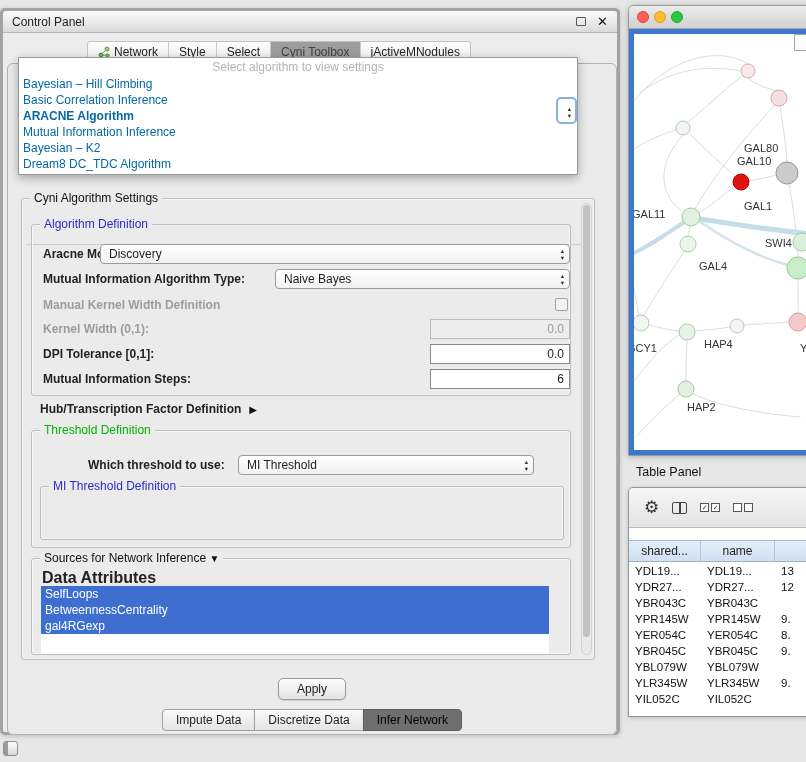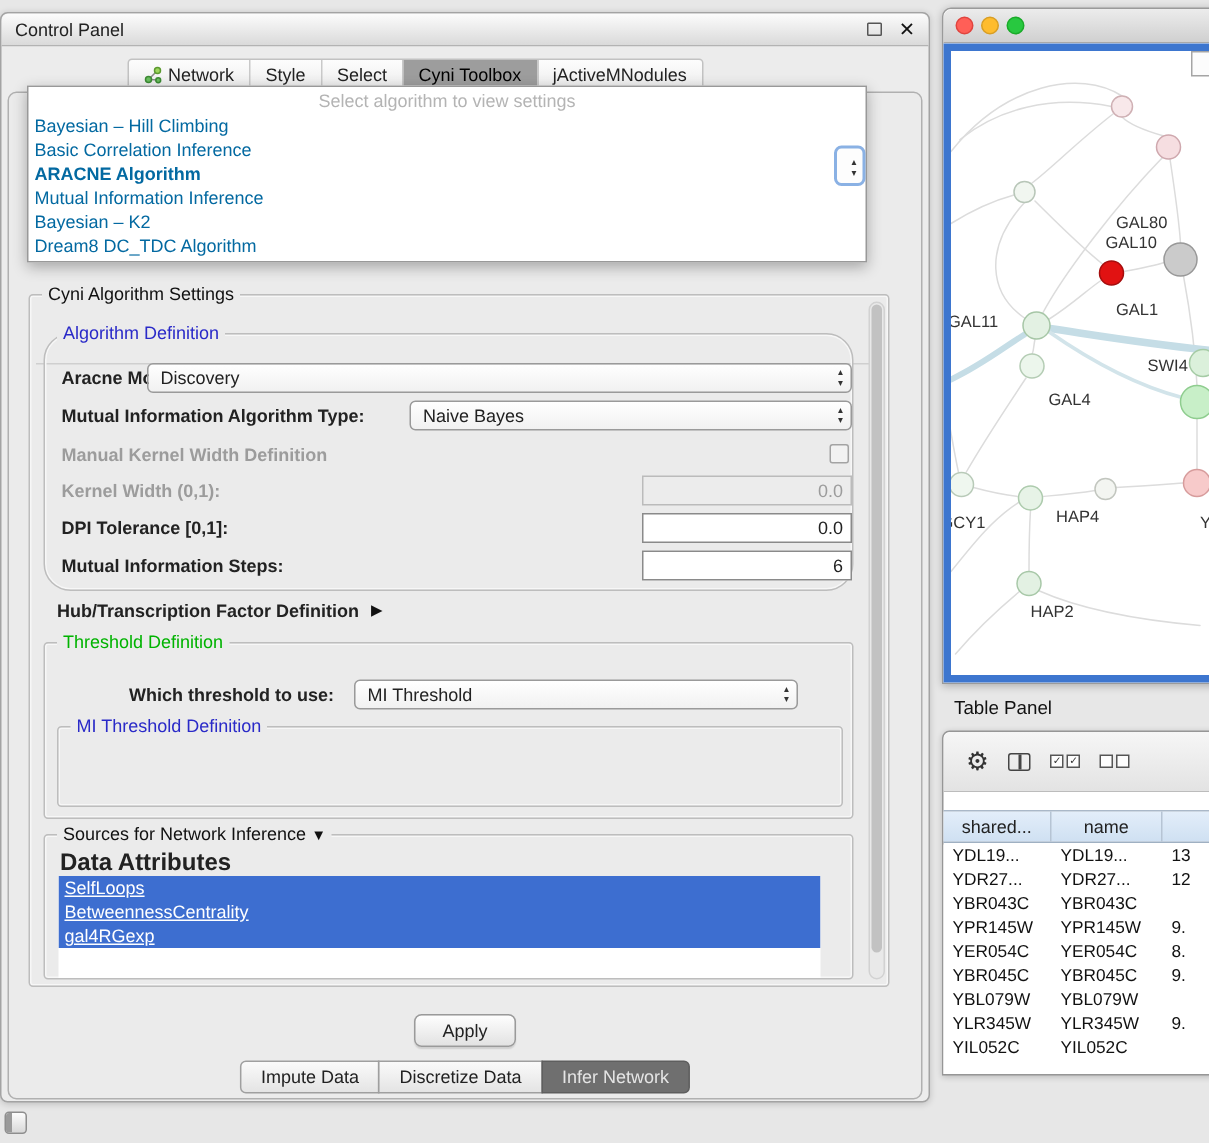--- a/index.html
+++ b/index.html
@@ -1,55 +1,55 @@
 <!DOCTYPE html>
 <html><head>
 <meta charset="utf-8">
 <style>
   * { margin:0; padding:0; box-sizing:border-box; }
   body { font-family:"Liberation Sans","DejaVu Sans",sans-serif; background:#d9d9d9; }
   #stage { position:relative; width:806px; height:762px; background:#e7e7e7; overflow:hidden; font-size:12px; color:#222; }
 
   
   .cp-window { position:absolute; left:0; top:8px; width:620px; height:727px; background:#ececec;
-               border:1px solid #a3a3a3; border-radius:5px; box-shadow:0 1px 5px rgba(0,0,0,.18); }
+               border:3px solid #a3a3a3; border-radius:5px; box-shadow:0 1px 5px rgba(0,0,0,.18); }
   .cp-titlebar { position:absolute; left:0; right:0; top:0; height:22px;
                  background:linear-gradient(#fcfcfc,#dadada); border-bottom:1px solid #b3b3b3;
                  border-radius:5px 5px 0 0; display:flex; align-items:center; padding:0 9px; }
   .winbtns { margin-left:auto; display:flex; gap:11px; align-items:center; }
   .float-icon { width:10px; height:9px; border:1.5px solid #555; border-radius:1px; }
   .close-icon { font-size:13px; font-weight:bold; color:#111; line-height:1; }
 
   .cp-tabs { position:absolute; left:84px; top:30px; height:21px; display:flex;
              background:linear-gradient(#fdfdfd,#ededed); border:1px solid #c2c2c2; border-radius:3px; overflow:hidden; }
   .tab { display:flex; align-items:center; gap:4px; padding:0 10px; font-size:12px; color:#222;
          border-right:1px solid #c9c9c9; white-space:nowrap; }
   .tab:last-child { border-right:none; }
-  .tab.active { background:#9d9d9d; color:#000000; }
+  .tab.active { background:#9d9d9d; color:#404040; }
 
   .cp-body { position:absolute; left:4px; top:52px; width:610px; height:672px;
              border:1px solid #b0b0b0; border-radius:6px; background:#ebebeb; }
 
   .obscured-line { position:absolute; left:18px; top:180px; width:560px; height:1px; background:#cfcfcf; }
 
   
   .groupbox { position:absolute; border:1px solid #bdbdbd; border-radius:3px; box-shadow:inset 0 0 0 1px #f7f7f7; }
   .group-title { position:absolute; top:-8px; left:8px; background:#ebebeb; padding:0 4px;
                  font-size:12px; line-height:15px; white-space:nowrap; color:#111; }
   .group-title.blue { color:#2a2ac8; }
   .group-title.green { color:#00b300; }
   .tri { font-size:10px; color:#111; }
 
   .settings-group { left:13px; top:134px; width:574px; height:462px; }
 
   .vscroll { position:absolute; right:2px; top:4px; bottom:4px; width:11px; background:#e9e9e9;
              border:1px solid #d2d2d2; border-radius:6px; }
   .vscroll .thumb { position:absolute; left:1px; right:1px; top:1px; height:96%; background:#c2c2c2; border-radius:5px; }
 
-  .algo-group { left:9px; top:25px; width:540px; height:172px;border-radius:18px; }
+  .algo-group { left:9px; top:25px; width:540px; height:172px; }
   .threshold-group { left:9px; top:231px; width:540px; height:118px; }
   .mi-group { left:8px; top:55px; width:524px; height:54px; }
   .sources-group { left:9px; top:359px; width:540px; height:97px; }
 
   .arow { position:absolute; left:0; right:0; height:20px; }
   .lbl { position:absolute; line-height:20px; white-space:nowrap; font-size:12px; }
   .b { font-weight:bold; }
   .dis { color:#9c9c9c; }
 
   .combo { position:absolute; top:0; height:20px; background:linear-gradient(#ffffff,#f1f1f1);
@@ -63,32 +63,32 @@
   .field.dis { background:#ececec; border-color:#bbbbbb; color:#9c9c9c; }
   .checkbox { position:absolute; width:13px; height:13px; top:3px; border:1px solid #a3a3a3;
               background:#f2f2f2; border-radius:2px; }
 
   .hub-row { position:absolute; left:18px; top:201px; height:18px; display:flex; align-items:center; gap:8px;
              font-weight:bold; font-size:12px; }
 
   .src-attr-label { position:absolute; left:10px; top:10px; font-weight:bold; font-size:16px; }
   .src-list { position:absolute; left:9px; top:27px; width:508px; height:68px; overflow:hidden; background:#fff; }
   .src-item { height:16px; line-height:16px; padding-left:4px; font-size:12px; }
-  .src-item.selected { background:#3d6ed0; color:#fff;text-decoration:underline; }
+  .src-item.selected { background:#3d6ed0; color:#fff; }
 
   .apply-btn { position:absolute; left:50%; transform:translateX(-50%); top:614px; width:68px; height:22px;
                border:1px solid #9a9a9a; border-radius:5px; background:linear-gradient(#fefefe,#e2e2e2);
                font-size:12px; display:flex; align-items:center; justify-content:center; box-shadow:0 1px 1px rgba(0,0,0,.12); }
 
   .bottom-tabs { position:absolute; left:50%; transform:translateX(-50%); top:645px; display:flex; }
   .btab { padding:3px 13px; font-size:12px; background:linear-gradient(#fafafa,#e4e4e4);
           border:1px solid #9f9f9f; margin-left:-1px; color:#222; white-space:nowrap; }
   .btab:first-child { border-radius:4px 0 0 4px; margin-left:0; }
   .btab:last-child { border-radius:0 4px 4px 0; }
-  .btab.active { background:#6f6f6f; color:#e5e5e5; border-color:#5e5e5e; }
+  .btab.active { background:#6f6f6f; color:#000000; border-color:#5e5e5e; }
 
   
   .algo-popup { position:absolute; left:18px; top:57px; width:560px; background:#fff;
                 border:1px solid #999; box-shadow:0 3px 9px rgba(0,0,0,.3); z-index:50; padding-bottom:2px; }
   .algo-placeholder { height:18px; line-height:18px; text-align:center; color:#b4b4b4; font-size:12px; }
   .algo-item { height:16px; line-height:16px; padding-left:4px; font-size:12px; color:#0369a1; white-space:nowrap; }
   .algo-item.selected { font-weight:bold; }
   .combo-fragment { position:absolute; left:556px; top:97px; width:21px; height:27px; z-index:60;
                     border:2px solid #8ab1e4; border-radius:5px; background:#fdfdfd; }
   .combo-fragment .arrows { right:4px; top:7px; }

